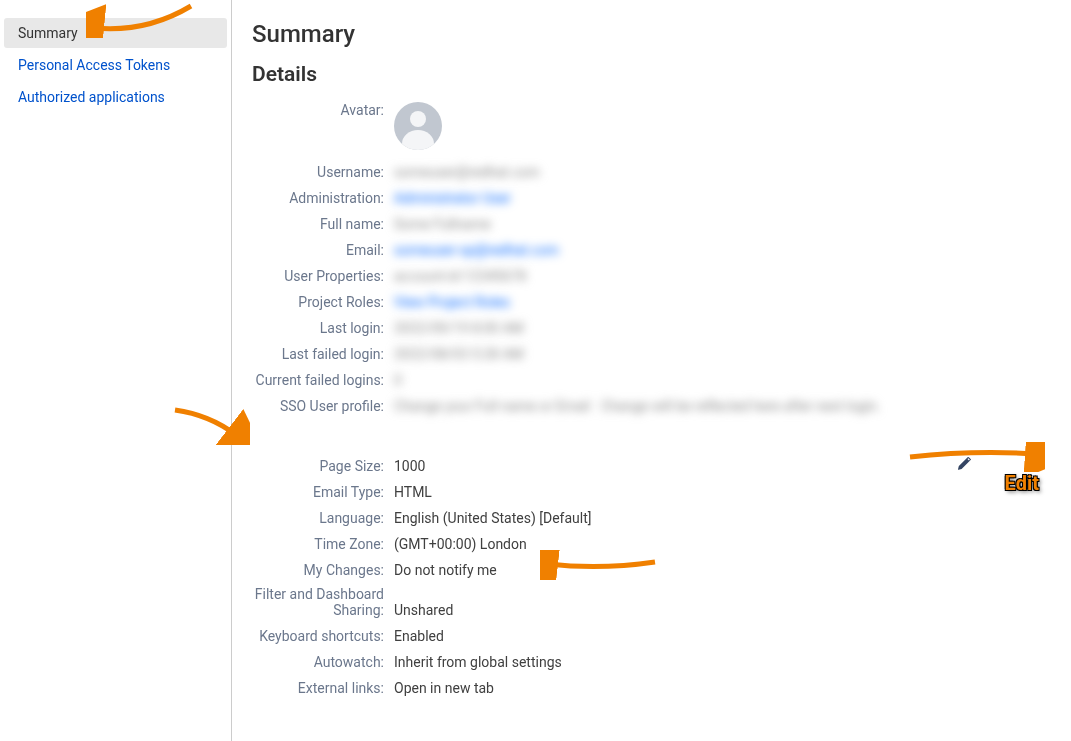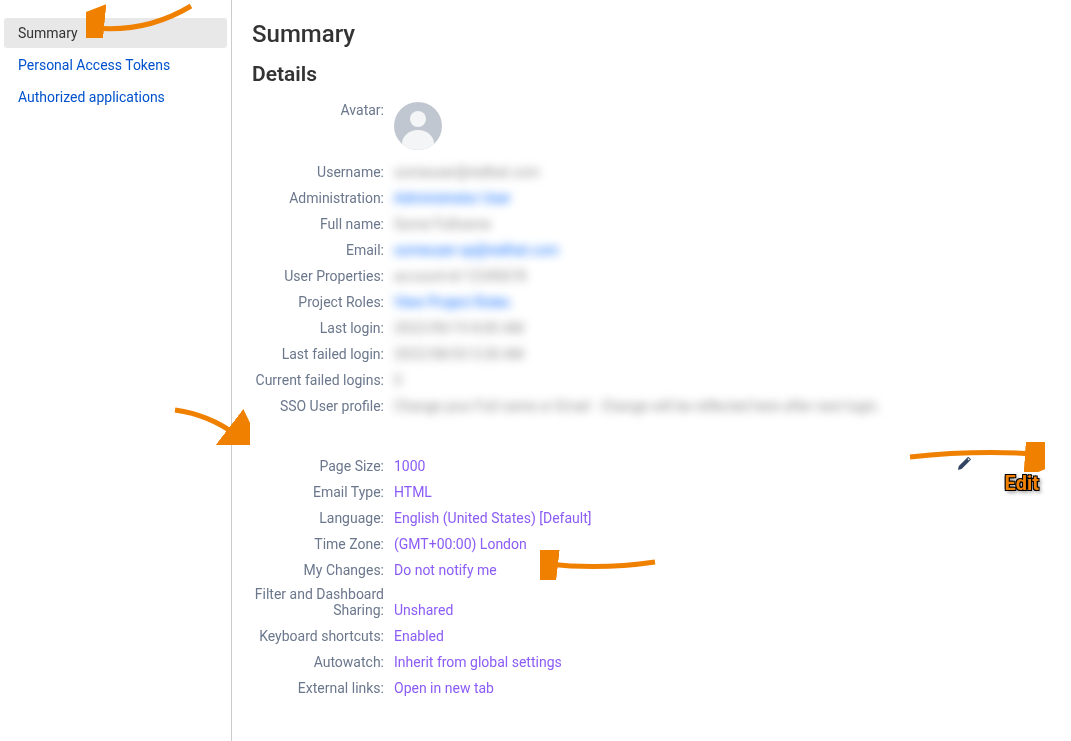--- a/index.html
+++ b/index.html
@@ -57,21 +57,21 @@
   .label {
     width: 142px;
     text-align: right;
     color: #6b778c;
     padding-right: 10px;
     flex-shrink: 0;
     padding-top: 2px;
   }
   .value {
     flex: 1;
-    color: #8b5cf6;
+    color: #404040;
     padding-top: 2px;
   }
   .avatar {
     width: 48px;
     height: 48px;
     border-radius: 50%;
     background: #c1c7d0;
     position: relative;
     overflow: hidden;
   }

